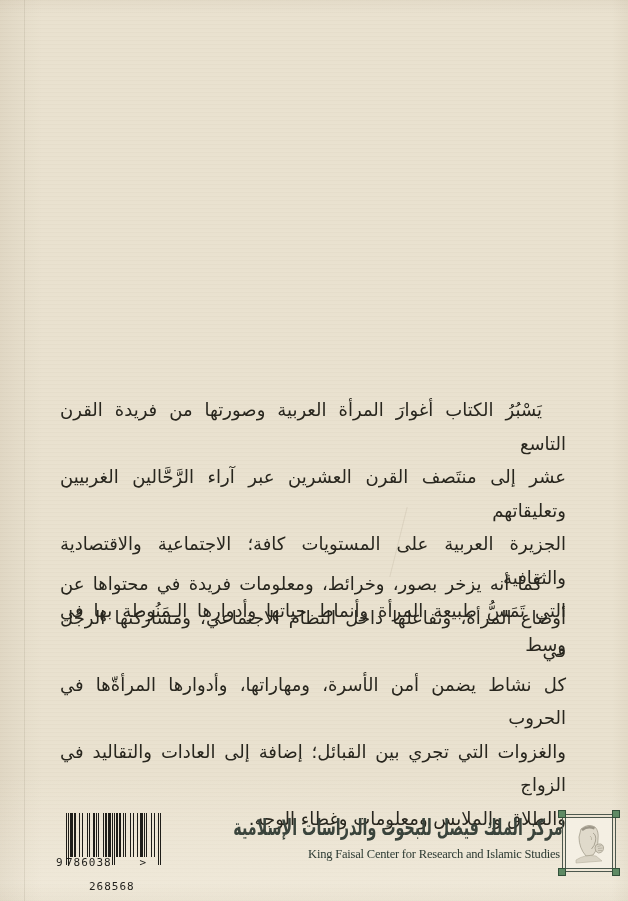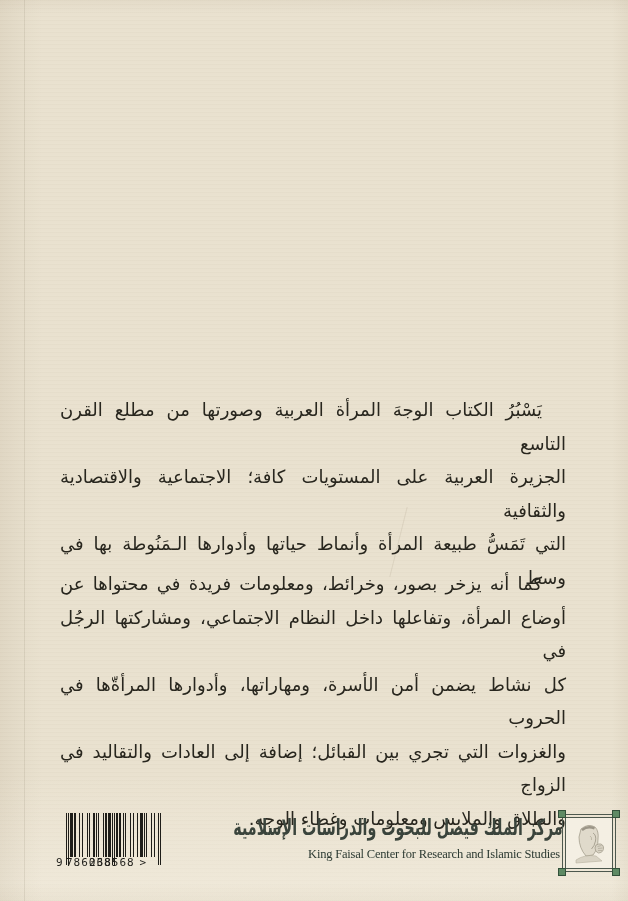--- a/index.html
+++ b/index.html
@@ -62,21 +62,21 @@
   .barcode-digits {
     display: flex;
     width: 112px;
     margin-top: -9px;
     font-family: "DejaVu Sans Mono", monospace;
     font-size: 11px;
     color: #201f1b;
   }
   .bd-first { width: 10px; text-align: left; }
   .bd-left  { width: 23px; text-align: right; letter-spacing: 1px; }
-  .bd-right { width: 45px; text-align: center; letter-spacing: 1px; }
+  .bd-right { width: 45px; text-align: center; letter-spacing: 1px; margin-top: 24px; }
   .bd-gt    { width: 12px; text-align: right; }
 
   
   .publisher {
     position: absolute; left: 294px; top: 810px; width: 266px;
     text-align: right;
   }
   .pub-ar {
     direction: rtl;
     white-space: nowrap;
@@ -118,21 +118,22 @@
   .emblem svg { display: block; width: 100%; height: 100%; }
 </style>
 </head>
 <body>
 
 <div class="cover">
   <div class="edge-line"></div>
   <div class="crease"></div>
 
   <div class="blurb-p blurb-p1" lang="ar" dir="rtl">
-      <div class="line first">يَسْبُرُ الكتاب الوجهَ المرأة العربية وصورتها من مطلع القرن التاسع</div>
+      <div class="line first">يَسْبُرُ الكتاب أغوارَ المرأة العربية وصورتها من فريدة القرن التاسع</div>
+      <div class="line">عشر إلى منتَصف القرن العشرين عبر آراء الرَّحَّالين الغربيين وتعليقاتهم</div>
       <div class="line">الجزيرة العربية على المستويات كافة؛ الاجتماعية والاقتصادية والثقافية</div>
       <div class="line">التي تَمَسُّ طبيعة المرأة وأنماط حياتها وأدوارها الـمَنُوطة بها في وسط</div>
     </div>
   <div class="blurb-p blurb-p2" lang="ar" dir="rtl">
       <div class="line first">كما أنه يزخر بصور، وخرائط، ومعلومات فريدة في محتواها عن</div>
       <div class="line">أوضاع المرأة، وتفاعلها داخل النظام الاجتماعي، ومشاركتها الرجُل في</div>
       <div class="line">كل نشاط يضمن أمن الأسرة، ومهاراتها، وأدوارها المرأةّها في الحروب</div>
       <div class="line">والغزوات التي تجري بين القبائل؛ إضافة إلى العادات والتقاليد في الزواج</div>
       <div class="line last">والطلاق والملابس ومعلومات وغطاء الوجه.</div>
     </div>

